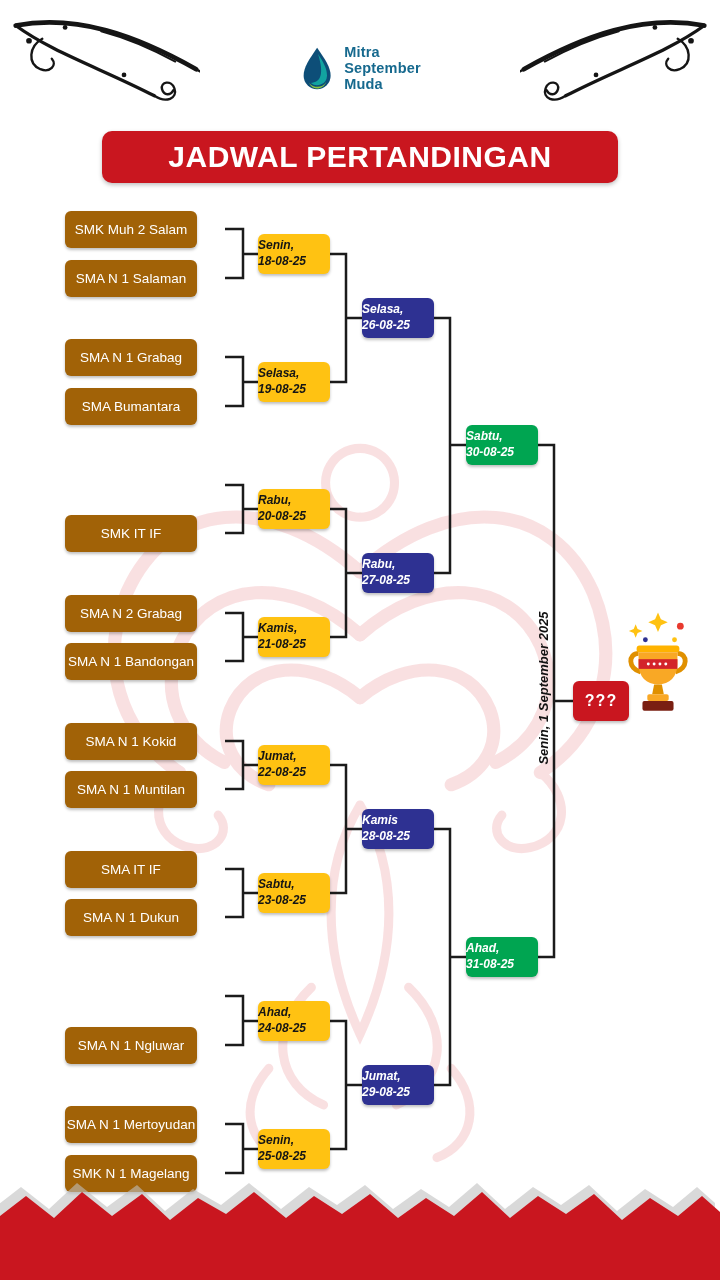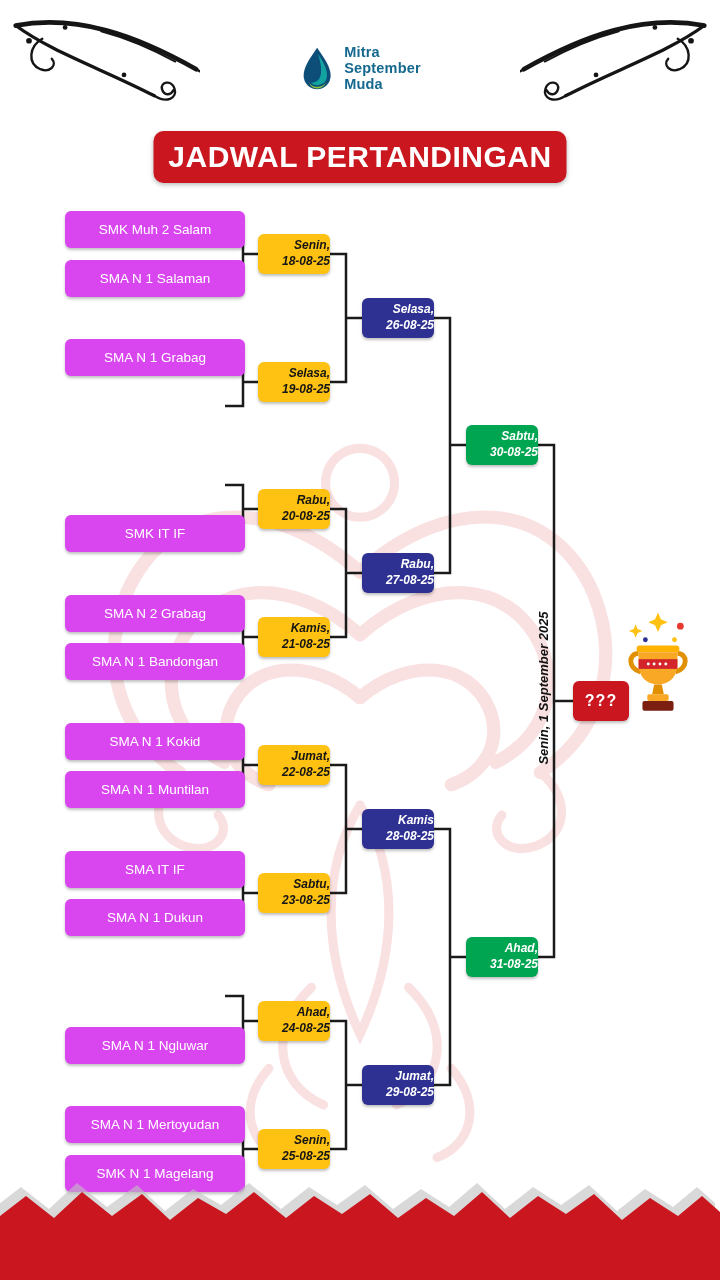--- a/index.html
+++ b/index.html
@@ -7,34 +7,34 @@
   .page { position:relative; width:720px; height:1280px; background:#ffffff; overflow:hidden; margin:0 auto; }
 
   .flourish { position:absolute; top:14px; width:190px; height:100px; z-index:3; }
   .flourish.left { left:10px; }
   .flourish.right { right:10px; transform:scaleX(-1); }
 
   .logo { position:absolute; top:44px; left:50%; transform:translateX(-50%); display:flex; align-items:center; gap:9px; z-index:3; }
   .logo-text { font-weight:bold; font-size:14.5px; line-height:1.12; color:#16698E; letter-spacing:.2px; }
 
   .title-banner { position:absolute; top:131px; left:50%; transform:translateX(-50%);
-    width:413px; height:52px; background:#C9161F; border-radius:10px;
+    width:516px; height:52px; background:#C9161F; border-radius:10px;
     display:flex; align-items:center; justify-content:center; z-index:3;
     box-shadow:0 2px 4px rgba(0,0,0,.25); }
   .title-banner span { color:#fff; font-weight:bold; font-size:30px; letter-spacing:.5px; }
 
   .watermark { position:absolute; left:55px; top:420px; width:610px; height:770px; z-index:1; opacity:.15; }
   .lines { position:absolute; left:0; top:0; width:720px; height:1280px; z-index:2; }
 
-  .team { position:absolute; left:65px; width:180px; height:37px; background:#d946ef; color:#fff;
+  .team { position:absolute; left:65px; width:132px; height:37px; background:#a16207; color:#fff;
     border-radius:6px; display:flex; align-items:center; justify-content:center;
     font-size:13.5px; z-index:3; box-shadow:0 2px 3px rgba(0,0,0,.25); text-align:center; }
 
   .match { position:absolute; width:72px; height:40px; border-radius:6px;
-    display:flex; flex-direction:column; align-items:flex-end; justify-content:center;
+    display:flex; flex-direction:column; align-items:flex-start; justify-content:center;
     font-style:italic; font-weight:bold; font-size:12px; line-height:1.3; z-index:3;
     box-shadow:0 2px 3px rgba(0,0,0,.25); text-align:center; }
   .match.r1 { left:258px; background:#FFC212; color:#151515; }
   .match.r2 { left:362px; background:#2E3192; color:#ffffff; }
   .match.sf { left:466px; background:#00A551; color:#ffffff; }
 
   .final-date { position:absolute; left:436px; top:678px; width:220px; height:20px;
     transform:rotate(-90deg); text-align:center; font-style:italic; font-weight:bold;
     font-size:13px; color:#111; z-index:3; }
 
@@ -138,20 +138,21 @@
       M330 765 H346 V893 H330 M346 829 H362
       M330 1021 H346 V1149 H330 M346 1085 H362
       M434 318 H450 V573 H434 M450 445 H466
       M434 829 H450 V1085 H434 M450 957 H466
       M538 445 H554 V957 H538 M554 701 H573" fill="none" stroke="#1b1b1b" stroke-width="2.5"></path>
   </svg>
 
   <div class="team" style="top:211px">SMK Muh 2 Salam</div>
   <div class="team" style="top:260px">SMA N 1 Salaman</div>
   <div class="team" style="top:339px">SMA N 1 Grabag</div>
+  <div class="team" style="top:388px">SMA Bumantara</div>
   <div class="team" style="top:515px">SMK IT IF</div>
   <div class="team" style="top:595px">SMA N 2 Grabag</div>
   <div class="team" style="top:643px">SMA N 1 Bandongan</div>
   <div class="team" style="top:723px">SMA N 1 Kokid</div>
   <div class="team" style="top:771px">SMA N 1 Muntilan</div>
   <div class="team" style="top:851px">SMA IT IF</div>
   <div class="team" style="top:899px">SMA N 1 Dukun</div>
   <div class="team" style="top:1027px">SMA N 1 Ngluwar</div>
   <div class="team" style="top:1106px">SMA N 1 Mertoyudan</div>
   <div class="team" style="top:1155px">SMK N 1 Magelang</div>

